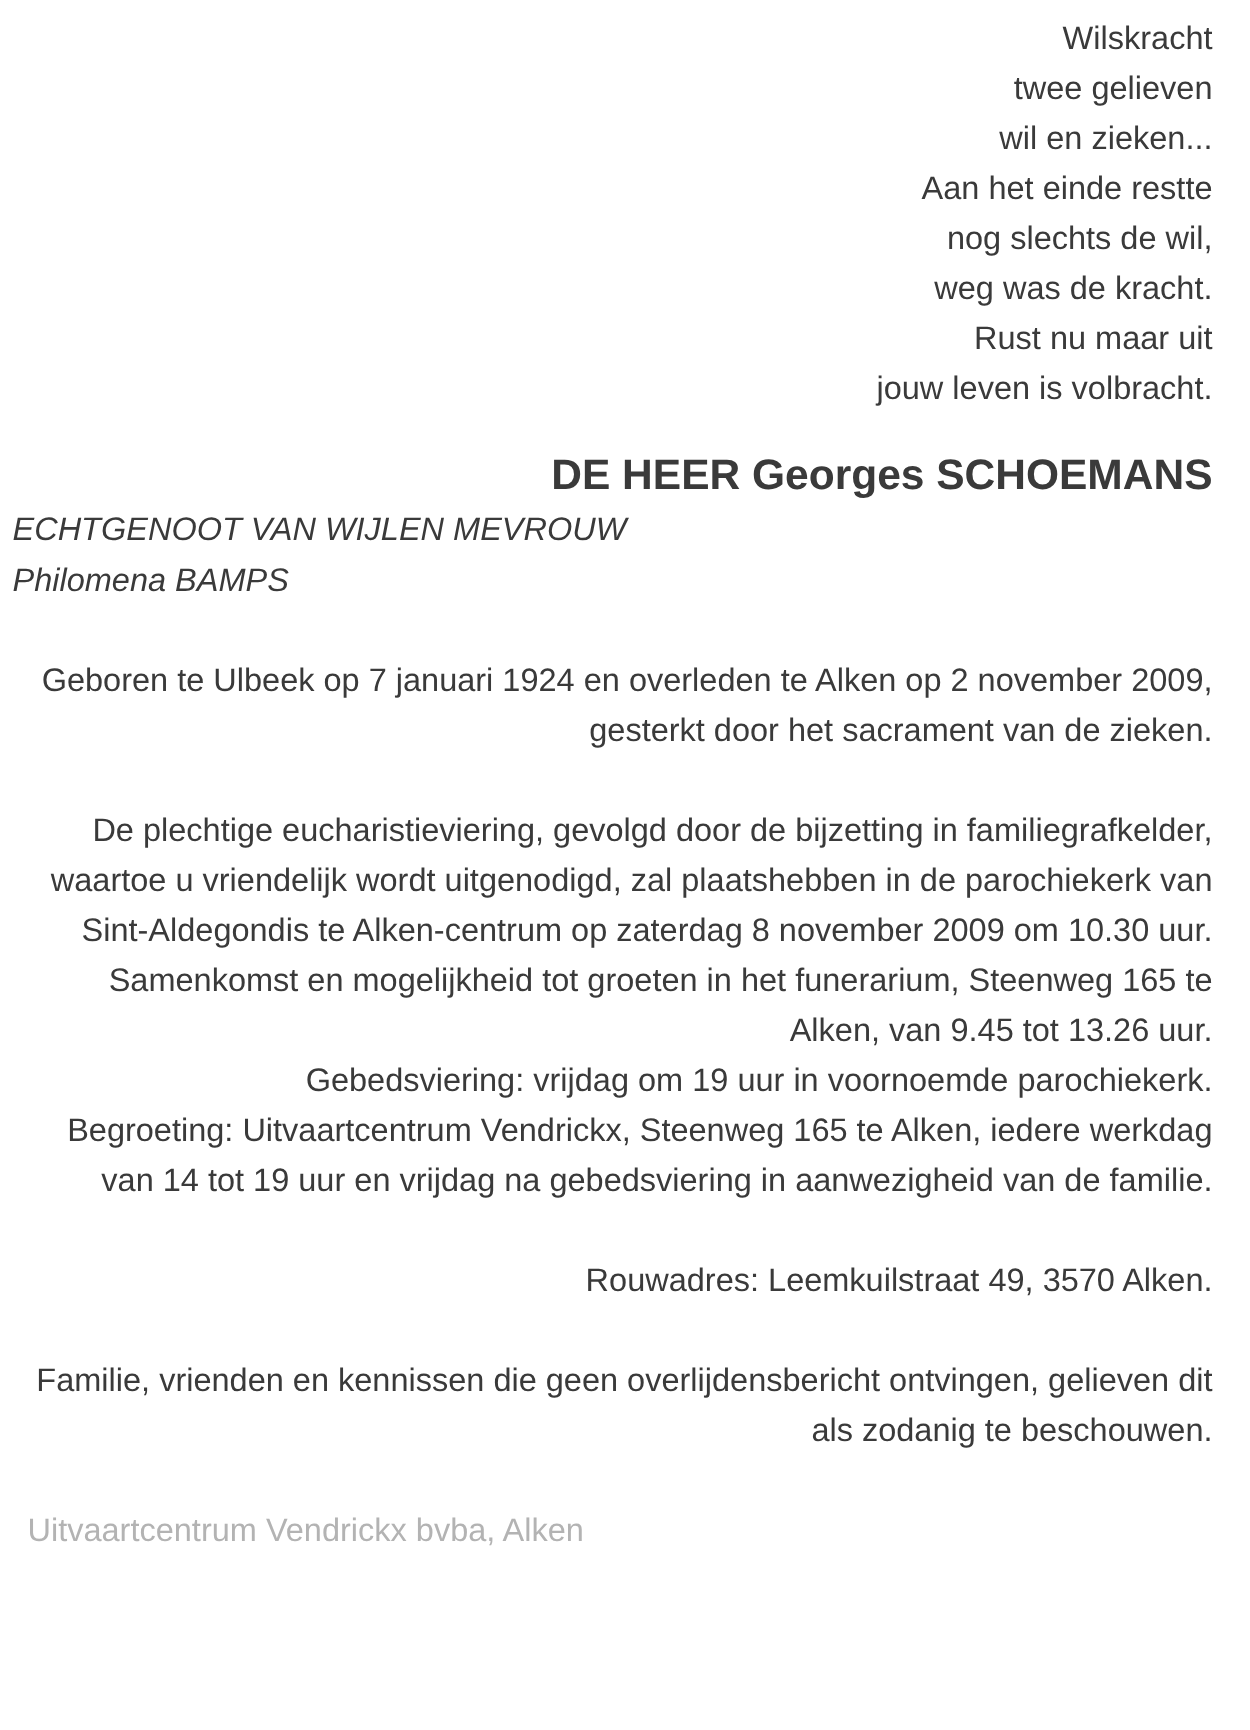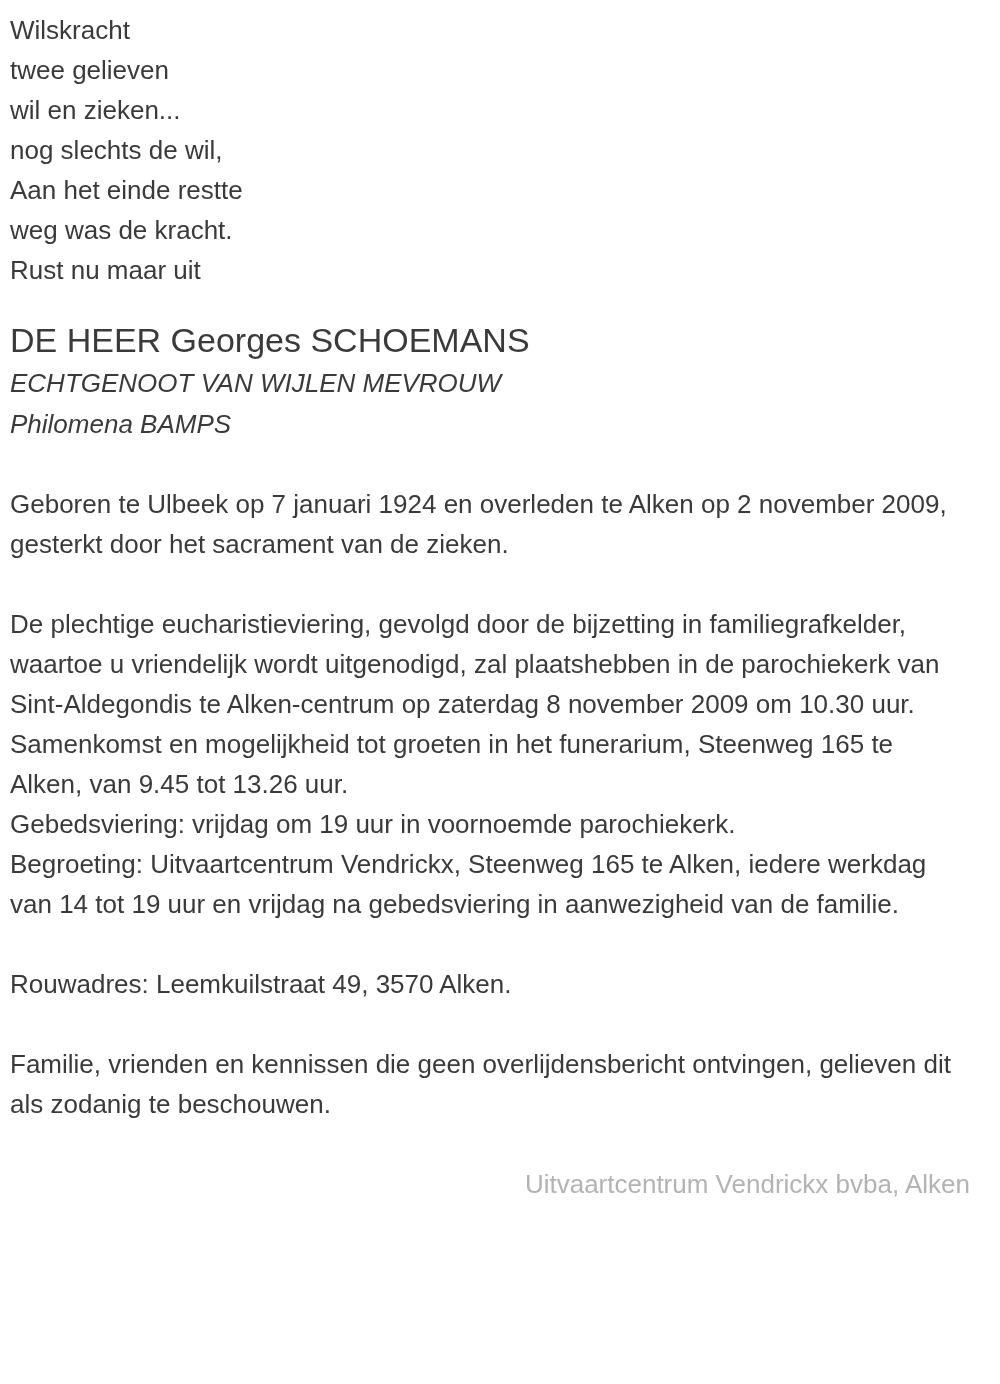--- a/index.html
+++ b/index.html
@@ -17,61 +17,63 @@
     font-family: "Liberation Sans", "DejaVu Sans", sans-serif;
     color: var(--text-color, #3a3a3a);
     font-size: 26px;
     line-height: 40px;
     overflow: hidden;
   }
   .poem p,
   .para,
   .block p {
     margin: 0;
+    text-align: right;
   }
   .gap {
     height: 40px;
   }
   h1.deceased-name {
     margin: 28px 0 0 0;
     font-size: 34px;
     line-height: 44px;
-    font-weight: 400;
+    font-weight: 700;
     color: var(--text-color, #3a3a3a);
     letter-spacing: 0px;
+    text-align: right;
   }
   .subtitle, .spouse {
     margin: 0;
     font-style: italic;
   }
   .subtitle {
     line-height: 42px;
   }
   .footer {
     margin-top: 40px;
     color: var(--footer-color, #b3b3b3);
   }
   .footer p {
-    margin: 0;
-    text-align: right;
+    margin: 12px;
   }
 </style>
 </head>
 <body>
 
 <div class="page">
 
   <div class="poem">
     <p>Wilskracht</p>
     <p>twee gelieven</p>
     <p>wil en zieken...</p>
+    <p>Aan het einde restte</p>
     <p>nog slechts de wil,</p>
-    <p>Aan het einde restte</p>
     <p>weg was de kracht.</p>
     <p>Rust nu maar uit</p>
+    <p>jouw leven is volbracht.</p>
   </div>
 
   <h1 class="deceased-name">DE HEER Georges SCHOEMANS</h1>
   <p class="subtitle">ECHTGENOOT VAN WIJLEN MEVROUW</p>
   <p class="spouse">Philomena BAMPS</p>
 
   <div class="gap"></div>
 
   <p class="para">Geboren te Ulbeek op 7 januari 1924 en overleden te Alken op 2 november 2009, gesterkt door het sacrament van de zieken.</p>
 

